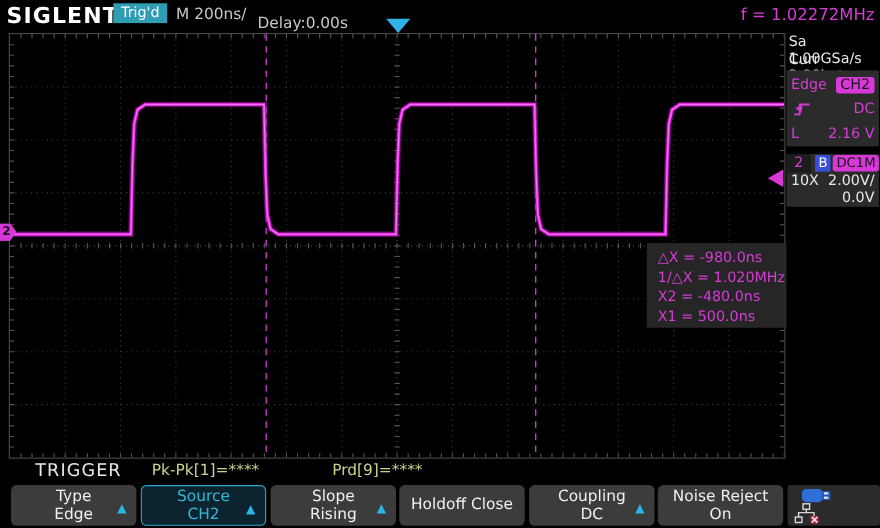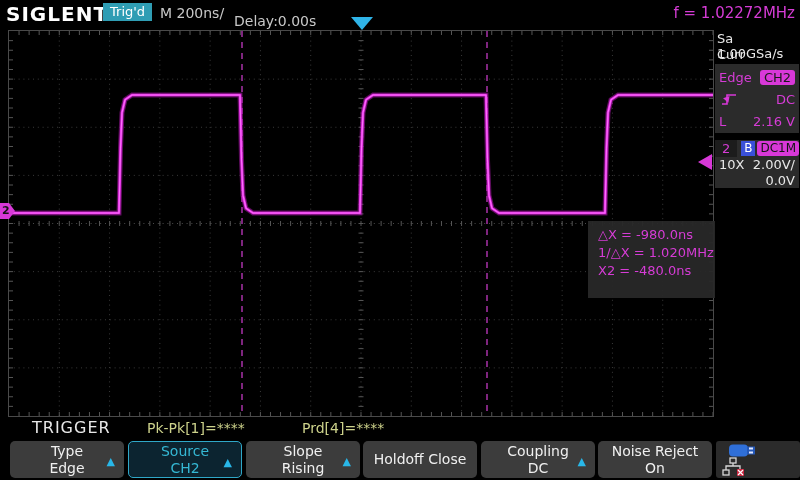--- a/index.html
+++ b/index.html
@@ -43,21 +43,21 @@
     box-sizing:border-box;color:#e8e8e8;font-size:13px;}
   .chrow1{display:flex;align-items:center;height:17px;}
   .ch-num{width:38px;height:17px;background:#1c1c1c;color:#d63cd6;text-align:center;line-height:17px;}
   .bw{background:#3a50d8;color:#fff;padding:0 3px;margin-left:4px;font-size:12px;line-height:15px;}
   .coup-pill{background:#d838d8;color:#141414;border-radius:3px;padding:0 3px;margin-left:2px;font-size:12px;line-height:15px;}
   .chrow2{display:flex;justify-content:space-between;padding:0 4px;height:16px;line-height:16px;}
   .chrow3{text-align:right;padding-right:4px;height:15px;line-height:15px;}
 
   
   .menu-title{left:20px;top:418px;color:#e8e8e8;font-size:16px;letter-spacing:1px;margin-left:12px;}
-  .meas1{left:138px;top:420px;color:#cdd28b;font-size:14px;margin-left:9px;}
+  .meas1{left:138px;top:420px;color:#cdd28b;font-size:14px;}
   .meas2{left:302px;top:420px;color:#cdd28b;font-size:14px;}
 
   
   .mbtn{position:absolute;top:441px;width:114px;height:37px;background:#3c3c3c;
     border-radius:5px;color:#f0f0f0;display:flex;flex-direction:column;
     align-items:center;justify-content:center;font-size:14px;line-height:17px;
     box-sizing:border-box;}
   .mbtn.active{background:#0c2430;border:1px solid #2fa8c8;color:#35b8d4;}
   .m-arrow{position:absolute;right:9px;top:12px;color:#29b7e8;font-size:11px;}
   .io-area{left:716px;top:441px;width:84px;height:37px;background:#2b2b2b;border-radius:3px;}
@@ -430,20 +430,21 @@
       </svg>
   </div>
   <div class="abs trig-pos"></div>
   <div class="abs ch-marker">2</div>
   <div class="abs trig-level"></div>
 
   <div class="abs meas">
     <div>△X = -980.0ns</div>
     <div>1/△X = 1.020MHz</div>
     <div>X2 = -480.0ns</div>
+    <div>X1 = 500.0ns</div>
   </div>
 
   <div class="abs side-txt sa">Sa 1.00GSa/s</div>
   <div class="abs side-txt curr">Curr 2.80kpts</div>
 
   <div class="abs trigbox">
     <div class="trow">
       <span>Edge</span>
       <span class="pill">CH2</span>
     </div>
@@ -468,21 +469,21 @@
     </div>
     <div class="chrow2">
       <span>10X</span>
       <span>2.00V/</span>
     </div>
     <div class="chrow3">0.0V</div>
   </div>
 
   <div class="abs menu-title">TRIGGER</div>
   <div class="abs meas1">Pk-Pk[1]=****</div>
-  <div class="abs meas2">Prd[4]=****</div>
+  <div class="abs meas2">Prd[9]=****</div>
 
   <div class="mbtn" style="left:10px">
     <span>Type</span>
     <span>Edge</span>
     <span class="m-arrow">▲</span>
   </div>
   <div class="mbtn active" style="left:128px">
     <span>Source</span>
     <span>CH2</span>
     <span class="m-arrow">▲</span>

